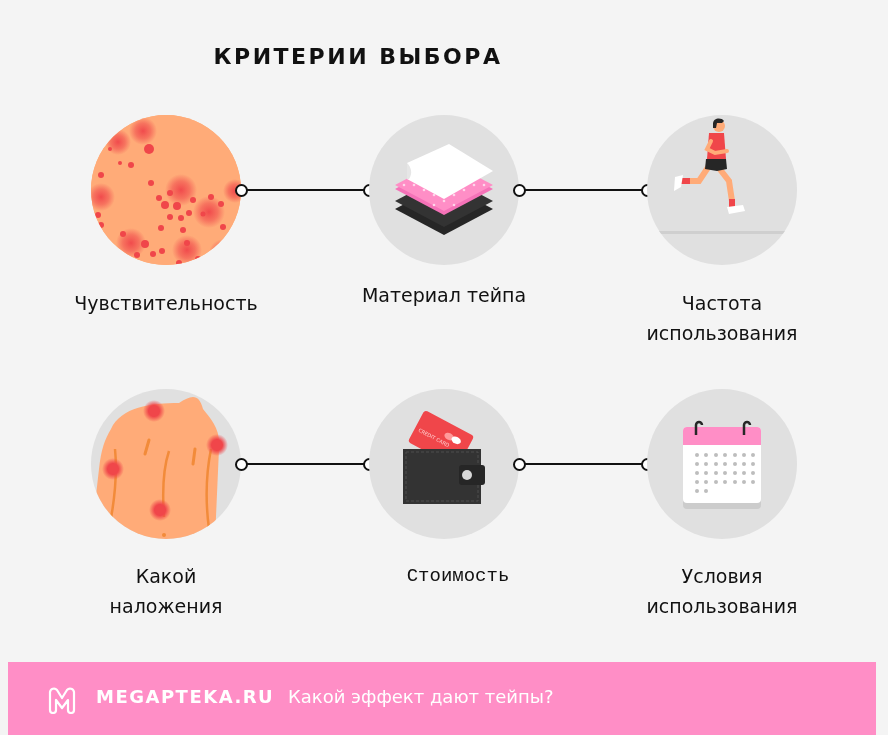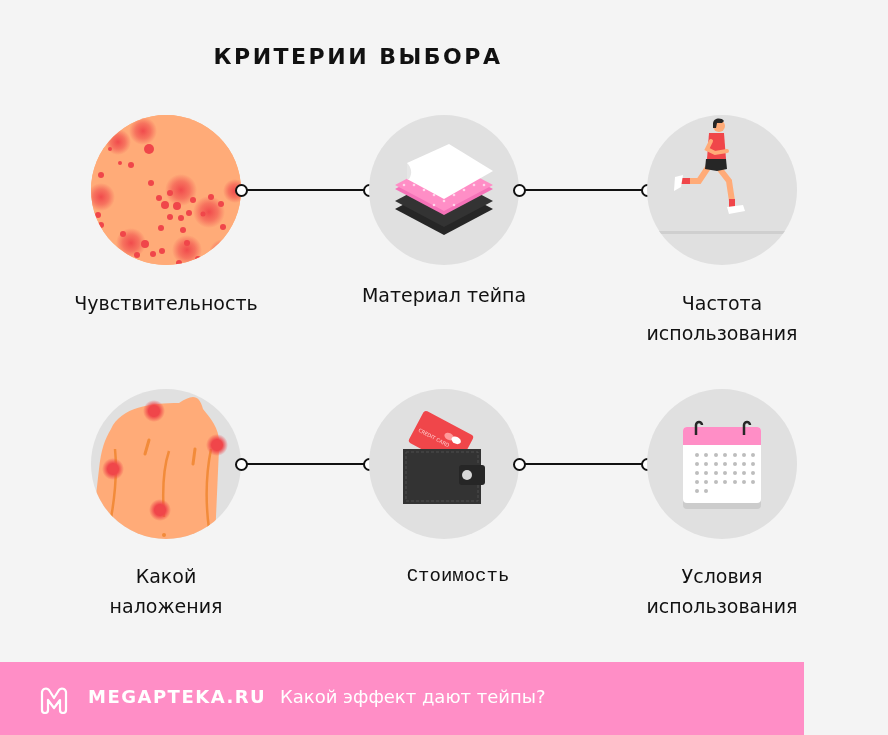--- a/index.html
+++ b/index.html
@@ -3,21 +3,21 @@
 <meta charset="utf-8">
 <style>
   html, body { margin:0; padding:0; }
   body { width:888px; height:735px; background:#f4f4f4; position:relative; overflow:hidden; font-family:"DejaVu Sans","Liberation Sans",sans-serif; color:#111; }
   .title { position:absolute; top:44px; left:0; width:716px; text-align:center; font-family:"DejaVu Sans",sans-serif; font-weight:bold; font-size:22px; letter-spacing:2.5px; color:#111; }
   .circle { position:absolute; width:150px; height:150px; border-radius:50%; background:#e0e0e0; overflow:hidden; }
   .circle svg { position:absolute; left:0; top:0; width:150px; height:150px; }
   .connector { position:absolute; height:2px; background:#111; }
   .node { position:absolute; width:9px; height:9px; border:2px solid #111; border-radius:50%; background:#fff; }
   .label { position:absolute; width:240px; text-align:center; font-family:"DejaVu Sans",sans-serif; font-size:19px; line-height:30px; color:#111; }
-  .footer { position:absolute; left:0; top:662px; width:804px; height:73px; background:#ff8ec6; }
+  .footer { position:absolute; left:8px; top:662px; width:868px; height:73px; background:#ff8ec6; }
   .logo-icon { position:absolute; left:38px; top:22px; width:32px; height:30px; }
   .brand { position:absolute; left:88px; top:24px; font-family:"DejaVu Sans",sans-serif; font-weight:bold; font-size:18px; letter-spacing:1.5px; color:#fff; }
   .footer-link { position:absolute; left:280px; top:24px; font-family:"DejaVu Sans",sans-serif; font-weight:normal; font-size:18px; color:#fff; }
 </style>
 </head>
 <body>
 
 <div class="title">КРИТЕРИИ ВЫБОРА</div>
 
 <div class="circle" style="left:91px; top:115px; background:#ffab78;">

